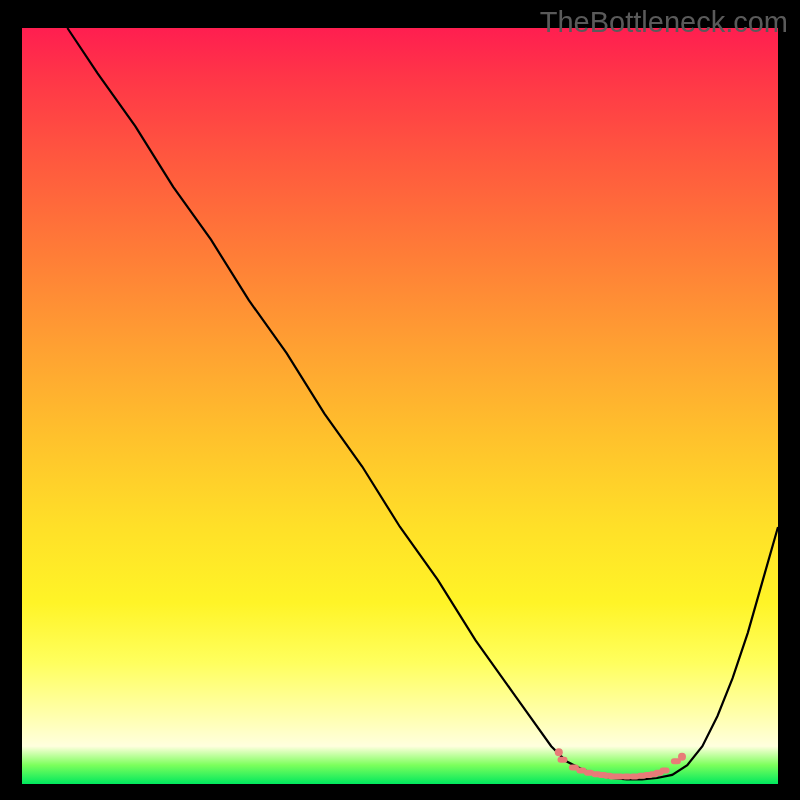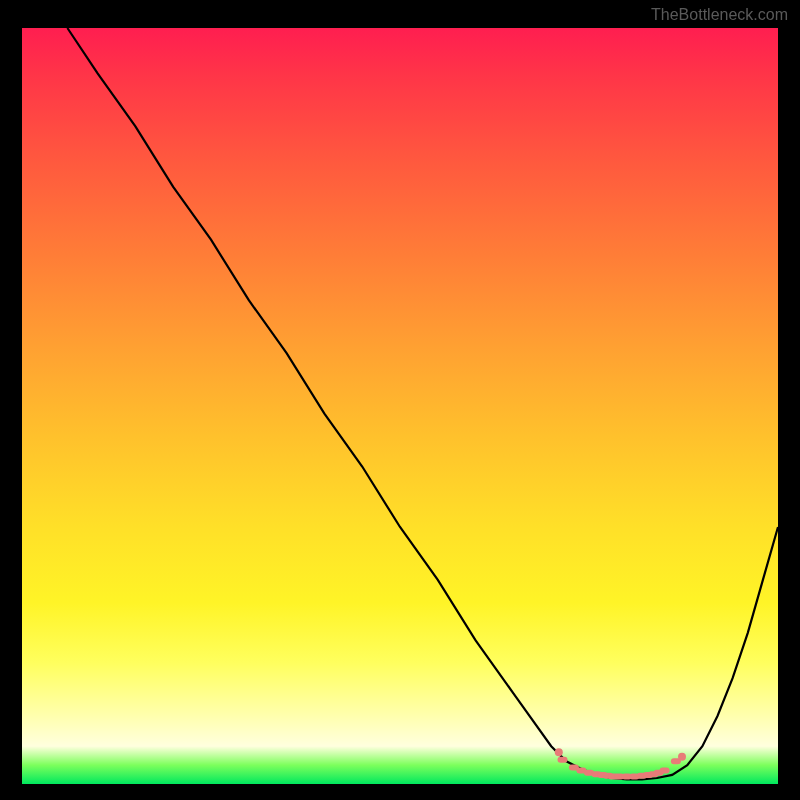--- a/index.html
+++ b/index.html
@@ -2,21 +2,21 @@
 <html><head>
 <meta charset="utf-8">
 <style>
   * { margin: 0; padding: 0; box-sizing: border-box; }
   body { width: 800px; height: 800px; background: #000; position: relative; font-family: Arial, sans-serif; }
   .attribution {
     position: absolute;
     top: 6px;
     right: 12px;
     color: #5a5a5a;
-    font-size: 16px;
+    font-size: 29px;
     font-weight: 500;
     z-index: 10;
   }
   .plot-area {
     position: absolute;
     left: 22px;
     top: 28px;
     width: 756px;
     height: 756px;
   }

